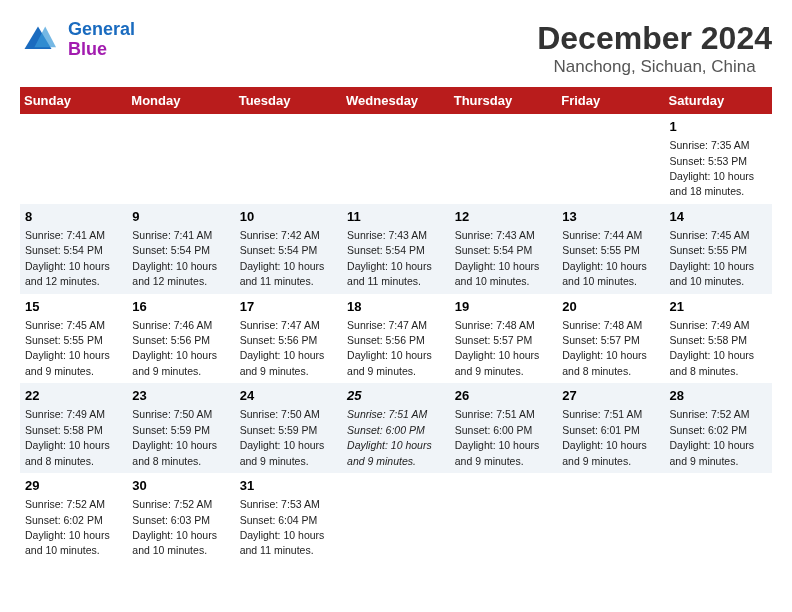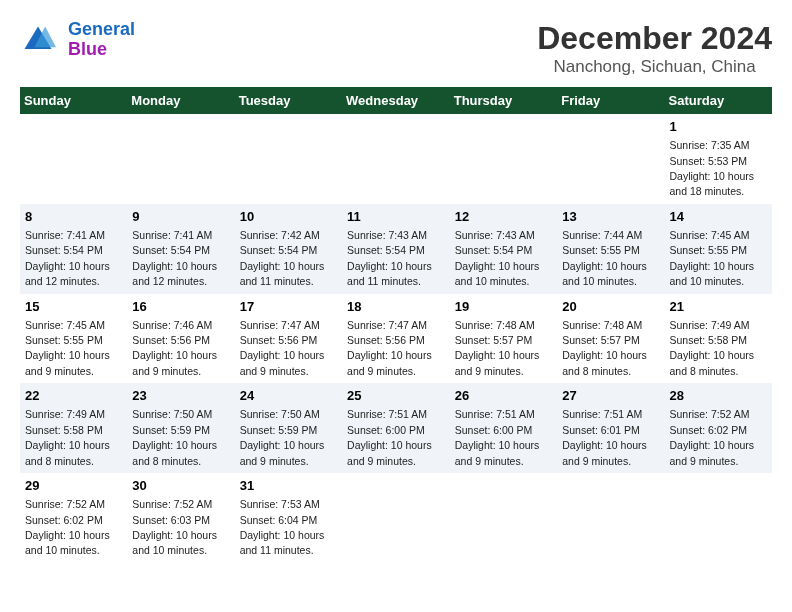--- a/index.html
+++ b/index.html
@@ -45,21 +45,21 @@
     .location {
       font-size: 17px;
       color: #555;
     }
     table {
       width: 100%;
       border-collapse: collapse;
       font-size: 11px;
     }
     thead th {
-      background: #14532d;
+      background: #b91c1c;
       color: #fff;
       padding: 6px 4px;
       text-align: left;
       font-size: 13px;
       font-weight: bold;
     }
     tbody tr {
       vertical-align: top;
     }
     tbody tr:nth-child(odd) {
@@ -269,21 +269,21 @@
         </span>
       </td>
         <td style="height: 85px;">
         <span class="day-num">24</span>
         <span class="day-info">
           Sunrise: 7:50 AM<br>
           Sunset: 5:59 PM<br>
           Daylight: 10 hours and 9 minutes.
         </span>
       </td>
-        <td style="height: 85px;">
+        <td style="height: 85px; font-style: italic;">
         <span class="day-num">25</span>
         <span class="day-info">
           Sunrise: 7:51 AM<br>
           Sunset: 6:00 PM<br>
           Daylight: 10 hours and 9 minutes.
         </span>
       </td>
         <td style="height: 85px;">
         <span class="day-num">26</span>
         <span class="day-info">

